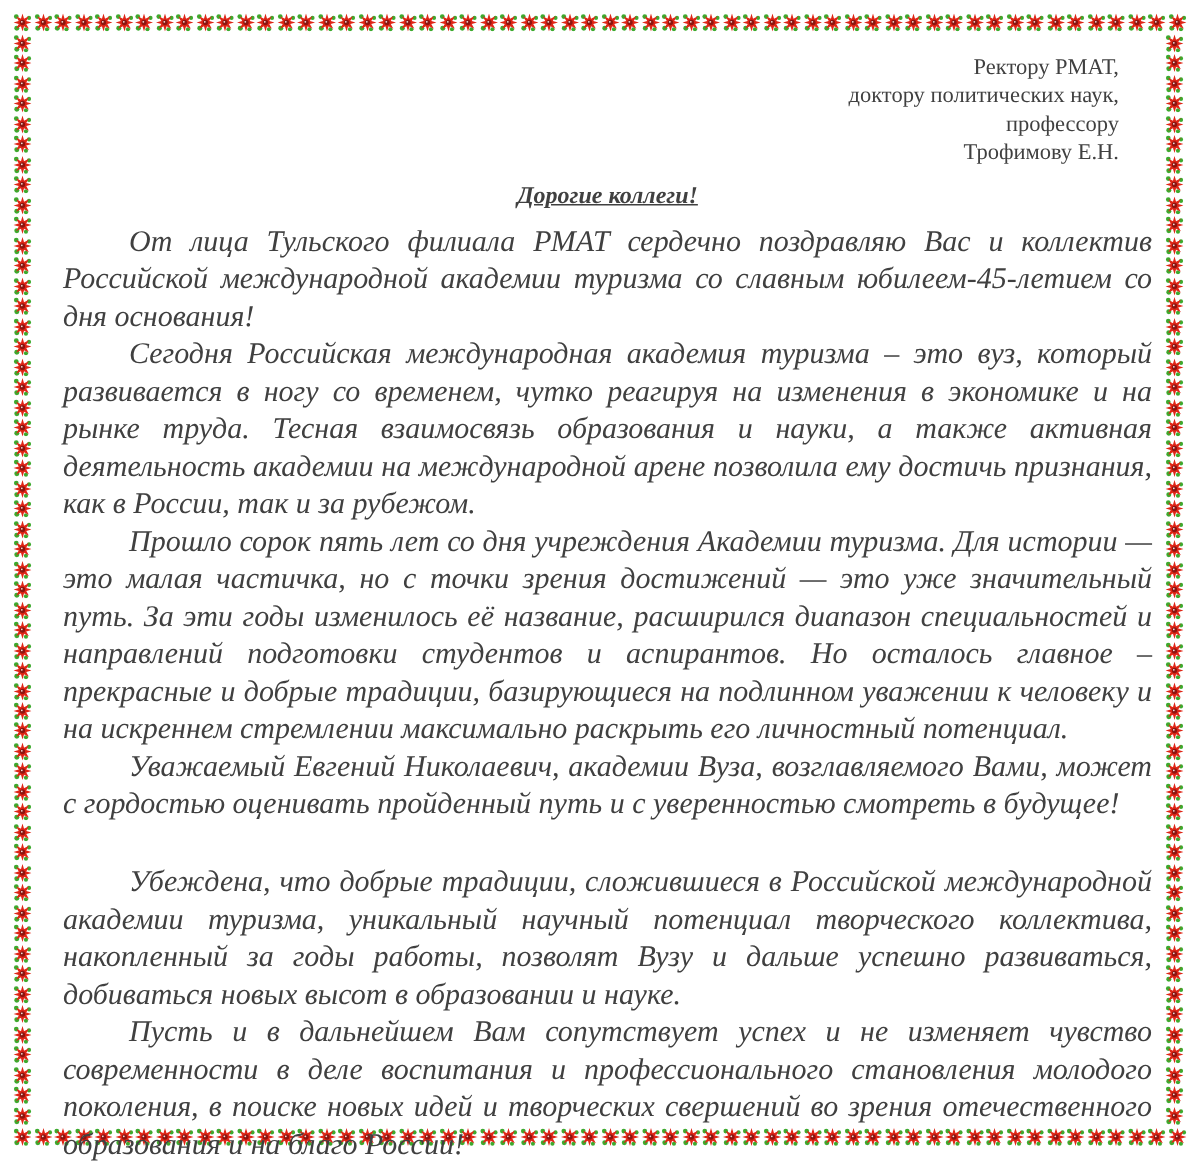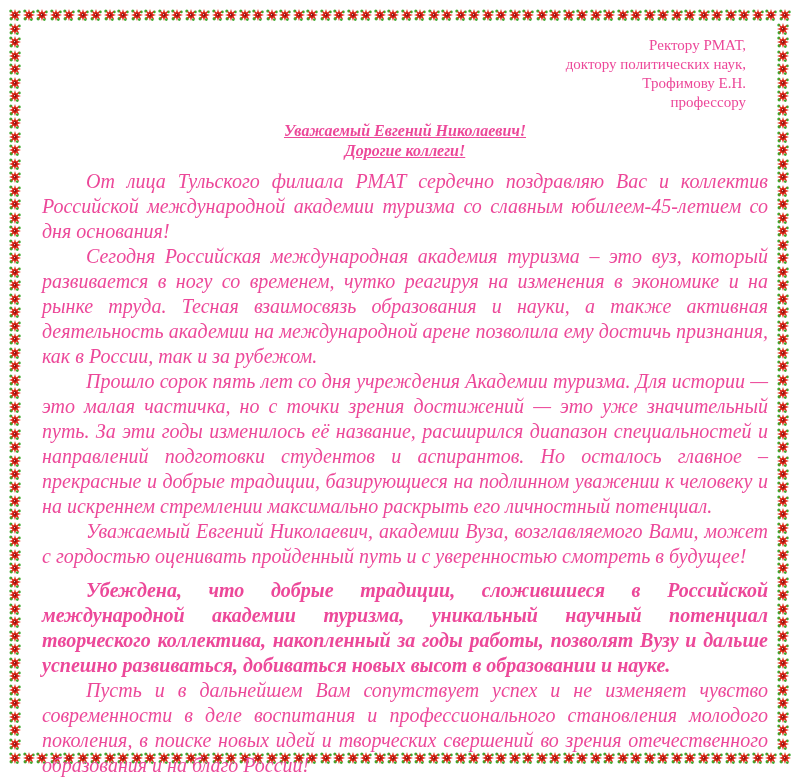--- a/index.html
+++ b/index.html
@@ -4,21 +4,21 @@
 <title>Letter</title>
 <style>
   html, body { margin: 0; padding: 0; background: #ffffff; }
   .page {
     position: relative;
     width: 800px;
     height: 781px;
     background: #ffffff;
     overflow: hidden;
     font-family: "Liberation Serif", serif;
-    color: #ec4899;
+    color: #404040;
   }
   
   .border-strip { position: absolute; display: flex; justify-content: space-between; }
   .border-strip.h { left: 9px; right: 9px; height: 13px; flex-direction: row; }
   .border-strip.top { top: 9px; }
   .border-strip.bottom { top: 752px; }
   .border-strip.v { top: 23px; height: 727px; width: 13px; flex-direction: column; }
   .border-strip.left { left: 9px; }
   .border-strip.right { right: 10px; }
   .flower { flex: none; display: block; }
@@ -45,21 +45,21 @@
 
   .body-text { margin-top: 8px; }
   .body-text p {
     margin: 0;
     font-style: italic;
     font-size: 20px;
     line-height: 25px;
     text-align: justify;
     text-indent: 44px;
   }
-  .body-text p.gap-above { margin-top: 9px; font-weight: bold; }
+  .body-text p.gap-above { margin-top: 27px; }
 
   .closing {
     margin-top: 17px;
     font-style: italic;
     font-size: 15.5px;
     line-height: 25px;
   }
   .closing-regards { padding-left: 38px; }
   .closing-row {
     display: flex;
@@ -2772,26 +2772,25 @@
         <circle cx="6.5" cy="6.5" r="1.9" fill="#8d1410"></circle>
         <circle cx="6" cy="6" r="0.65" fill="#ffffff" opacity="0.85"></circle>
       </svg>
     </div>
 
   <div class="content">
 
     <div class="addressee">
       <div>Ректору РМАТ,</div>
       <div>доктору политических наук,</div>
+      <div>профессору</div>
       <div>Трофимову Е.Н.</div>
-      <div>профессору</div>
     </div>
 
     <div class="salutation">
-      <div><span class="salutation-line">Уважаемый Евгений Николаевич!</span></div>
       <div><span class="salutation-line">Дорогие коллеги!</span></div>
     </div>
 
     <div class="body-text">
       <p>От лица Тульского филиала РМАТ сердечно поздравляю Вас и коллектив Российской международной академии туризма со славным юбилеем-45-летием со дня основания!</p>
       <p>Сегодня Российская международная академия туризма – это вуз, который развивается в ногу со временем, чутко реагируя на изменения в экономике и на рынке труда. Тесная взаимосвязь образования и науки, а также активная деятельность академии на международной арене позволила ему достичь признания, как в России, так и за рубежом.</p>
       <p>Прошло сорок пять лет со дня учреждения Академии туризма. Для истории — это малая частичка, но с точки зрения достижений — это уже значительный путь. За эти годы изменилось её название, расширился диапазон специальностей и направлений подготовки студентов и аспирантов. Но осталось главное – прекрасные и добрые традиции, базирующиеся на подлинном уважении к человеку и на искреннем стремлении максимально раскрыть его личностный потенциал.</p>
       <p>Уважаемый Евгений Николаевич, академии Вуза, возглавляемого Вами, может с гордостью оценивать пройденный путь и с уверенностью смотреть в будущее!</p>
       <p class="gap-above">Убеждена, что добрые традиции, сложившиеся в Российской международной академии туризма, уникальный научный потенциал творческого коллектива, накопленный за годы работы, позволят Вузу и дальше успешно развиваться, добиваться новых высот в образовании и науке.</p>
       <p>Пусть и в дальнейшем Вам сопутствует успех и не изменяет чувство современности в деле воспитания и профессионального становления молодого поколения, в поиске новых идей и творческих свершений во зрения отечественного образования и на благо России!</p>

